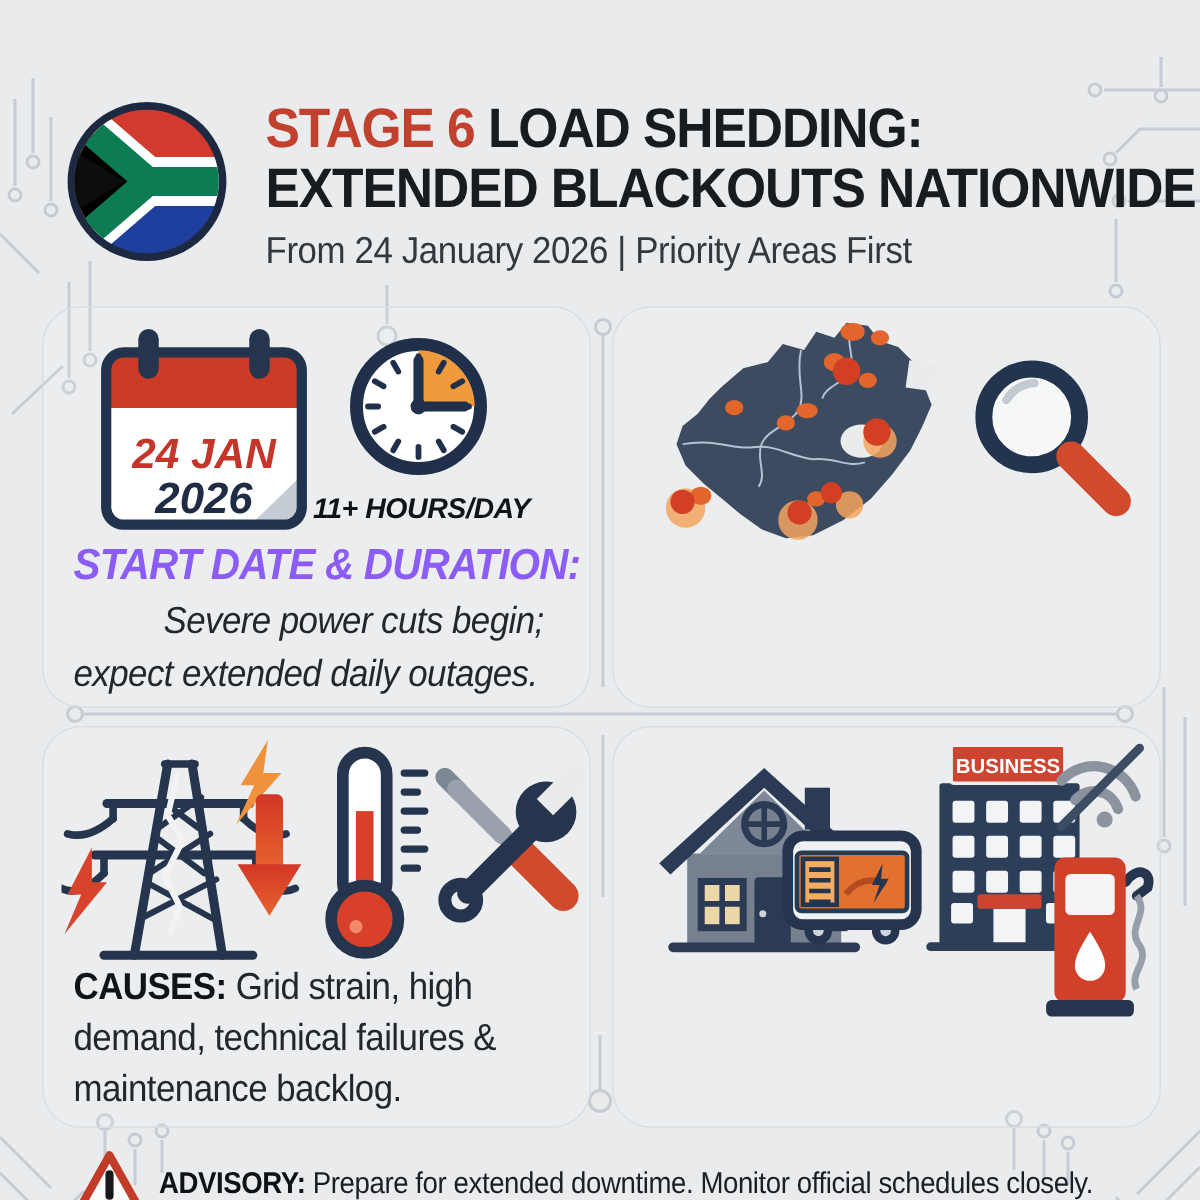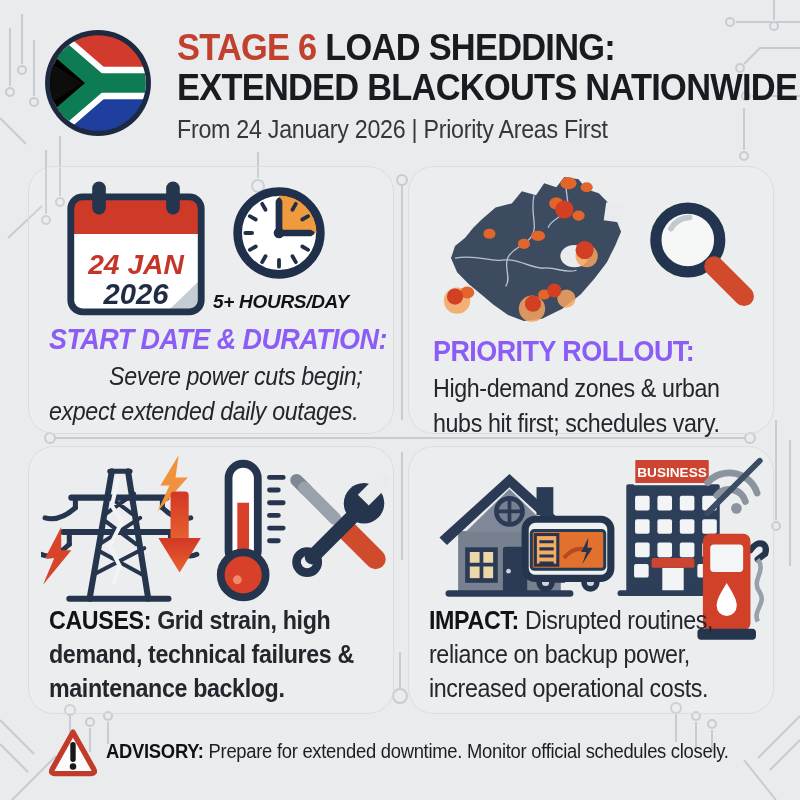--- a/index.html
+++ b/index.html
@@ -1,17 +1,17 @@
 <!DOCTYPE html>
 <html><head>
 <meta charset="utf-8">
 <style>
   html,body{margin:0;padding:0;width:800px;height:800px;overflow:hidden;
     background:#e9ebec;font-family:"Liberation Sans",sans-serif;}
-  .stage{position:relative;width:800px;height:660px;background:#e9ebec;}
+  .stage{position:relative;width:800px;height:660px;background:#e9ebec;margin-top:38px;}
   .circuits{position:absolute;left:0;top:0;width:800px;height:800px;pointer-events:none;}
   .abs{position:absolute;}
   .cond{display:inline-block;transform:scaleX(.93);transform-origin:0 50%;white-space:nowrap;}
   .title-line{font-size:37px;font-weight:bold;line-height:40px;color:#181b20;letter-spacing:-.8px;}
   .title-accent{color:#c2402e;}
   .subtitle{font-size:25px;color:#33383f;margin-top:7px;letter-spacing:-.3px;}
   .card{position:absolute;width:364px;height:266px;border:1.5px solid #dadee3;
     border-radius:26px;background:rgba(255,255,255,.10);}
   .h{font-size:29px;font-weight:bold;color:#8b5cf6;letter-spacing:-.6px;}
   .body{font-size:25px;color:#23272d;line-height:35px;letter-spacing:-.4px;}
@@ -120,21 +120,21 @@
           <line x1="34.5" y1="82.3" x2="38" y2="76.2"></line>
             <line x1="66" y1="27.8" x2="69.5" y2="21.7"></line>
         </g>
         <g stroke="#20304a" stroke-width="7" stroke-linecap="round">
           <line x1="52" y1="52" x2="52" y2="20"></line>
             <line x1="52" y1="52" x2="84" y2="52"></line>
         </g>
         <circle cx="52" cy="52" r="5.5" fill="#20304a"></circle>
       </svg>
     </div>
-    <div class="abs clock-label" style="left:172px;top:124px;width:160px;">5+ HOURS/DAY</div>
+    <div class="abs clock-label" style="left:172px;top:124px;width:160px;">11+ HOURS/DAY</div>
     <div class="abs h" style="left:20px;top:156px;">
       <span class="cond">START DATE &amp; DURATION:</span></div>
     <div class="abs body" style="left:20px;top:192px;text-align:right;">
       <span class="cond line">Severe power cuts begin;</span><br>
       <span class="cond line">expect extended daily outages.</span>
     </div>
   </div>
 
   <div class="card" style="left:408px;top:166px;">
     <div class="abs" style="left:26px;top:2px;">
@@ -176,26 +176,20 @@
           <circle cx="116" cy="120" r="7"></circle>
         </g>
       </svg>
     </div>
     <div class="abs" style="left:230px;top:26px;">
       <svg viewBox="0 0 130 130" width="122" height="122">
         <circle cx="52" cy="50" r="34" fill="rgba(255,255,255,.55)" stroke="#23344e" stroke-width="12"></circle>
         <path d="M34,38 A24,24 0 0 1 54,26" stroke="#c3c9d1" stroke-width="6" stroke-linecap="round" fill="none"></path>
         <line x1="80" y1="78" x2="112" y2="110" stroke="#d14a2c" stroke-width="21" stroke-linecap="round"></line>
       </svg>
-    </div>
-    <div class="abs h" style="left:24px;top:168px;">
-      <span class="cond">PRIORITY ROLLOUT:</span></div>
-    <div class="abs body" style="left:24px;top:204px;">
-      <span class="cond line">High-demand zones &amp; urban</span><br>
-      <span class="cond line">hubs hit first; schedules vary.</span>
     </div>
   </div>
 
   <div class="card" style="left:28px;top:446px;">
     <div class="abs" style="left:12px;top:6px;">
       <svg viewBox="0 0 170 150" width="172" height="152">
         <defs>
             <linearGradient id="ag" x1="0" y1="0" x2="0" y2="1">
           <stop offset="0" stop-color="#d23726"></stop>
               <stop offset="1" stop-color="#e8632e"></stop>
@@ -245,21 +239,21 @@
       <svg viewBox="0 0 110 115" width="106" height="118">
         <line x1="12" y1="12" x2="22" y2="22" stroke="#7e8894" stroke-width="13" stroke-linecap="round"></line>
         <line x1="20" y1="20" x2="52" y2="52" stroke="#98a1ac" stroke-width="13" stroke-linecap="round"></line>
         <line x1="64" y1="64" x2="94" y2="94" stroke="#d04a2c" stroke-width="21" stroke-linecap="round"></line>
         <circle cx="82" cy="36" r="21" fill="#25354d"></circle>
         <rect x="86" y="2" width="16" height="36" transform="rotate(45 94 20)" fill="#e9ebec"></rect>
         <line x1="28" y1="92" x2="76" y2="44" stroke="#25354d" stroke-width="15" stroke-linecap="round"></line>
         <circle cx="23" cy="97" r="11" fill="none" stroke="#25354d" stroke-width="9"></circle>
       </svg>
     </div>
-    <div class="abs body" style="left:20px;top:156px;line-height:34px;font-weight:bold;">
+    <div class="abs body" style="left:20px;top:156px;line-height:34px;">
       <span class="cond line"><b>CAUSES:</b><span> Grid strain, high</span></span><br>
       <span class="cond line">demand, technical failures &amp;</span><br>
       <span class="cond line">maintenance backlog.</span>
     </div>
   </div>
 
   <div class="card" style="left:408px;top:446px;">
     <div class="abs" style="left:20px;top:14px;">
       <svg viewBox="0 0 165 150" width="160" height="140">
         <rect x="28" y="75" width="110" height="66" fill="#76808f"></rect>
@@ -329,25 +323,20 @@
     <div class="abs" style="left:286px;top:72px;">
       <svg viewBox="0 0 80 140" width="78" height="128">
         <path d="M58,34 C66,22 78,26 74,38 L66,44" stroke="#25354d" stroke-width="7" fill="none" stroke-linecap="round"></path>
         <path d="M66,44 C76,58 58,66 68,80 C76,92 60,100 66,112" stroke="#97a0aa" stroke-width="5" fill="none"></path>
         <rect x="6" y="16" width="52" height="106" rx="8" fill="#d14028"></rect>
         <rect x="14" y="28" width="36" height="30" rx="4" fill="#f4f5f6"></rect>
         <path d="M32,70 C24,83 21,89 21,95 a11,11 0 0 0 22,0 c0,-6 -3,-12 -11,-25" fill="#fff"></path>
         <rect x="0" y="120" width="64" height="12" rx="4" fill="#25354d"></rect>
       </svg>
     </div>
-    <div class="abs body" style="left:20px;top:156px;line-height:34px;">
-      <span class="cond line"><b>IMPACT:</b><span> Disrupted routines,</span></span><br>
-      <span class="cond line">reliance on backup power,</span><br>
-      <span class="cond line">increased operational costs.</span>
-    </div>
   </div>
 
   <div class="abs" style="left:46px;top:726px;">
     <svg viewBox="0 0 60 56" width="54" height="52">
       <path d="M30,6 L53,47 Q55.5,52 50,52 L10,52 Q4.5,52 7,47 Z" fill="#fcfcfc" stroke="#c23a28" stroke-width="6" stroke-linejoin="round"></path>
       <line x1="30" y1="20" x2="30" y2="36" stroke="#16181c" stroke-width="6" stroke-linecap="round"></line>
       <circle cx="30" cy="44" r="3.6" fill="#16181c"></circle>
     </svg>
   </div>
   <div class="abs" style="left:106px;top:740px;">

